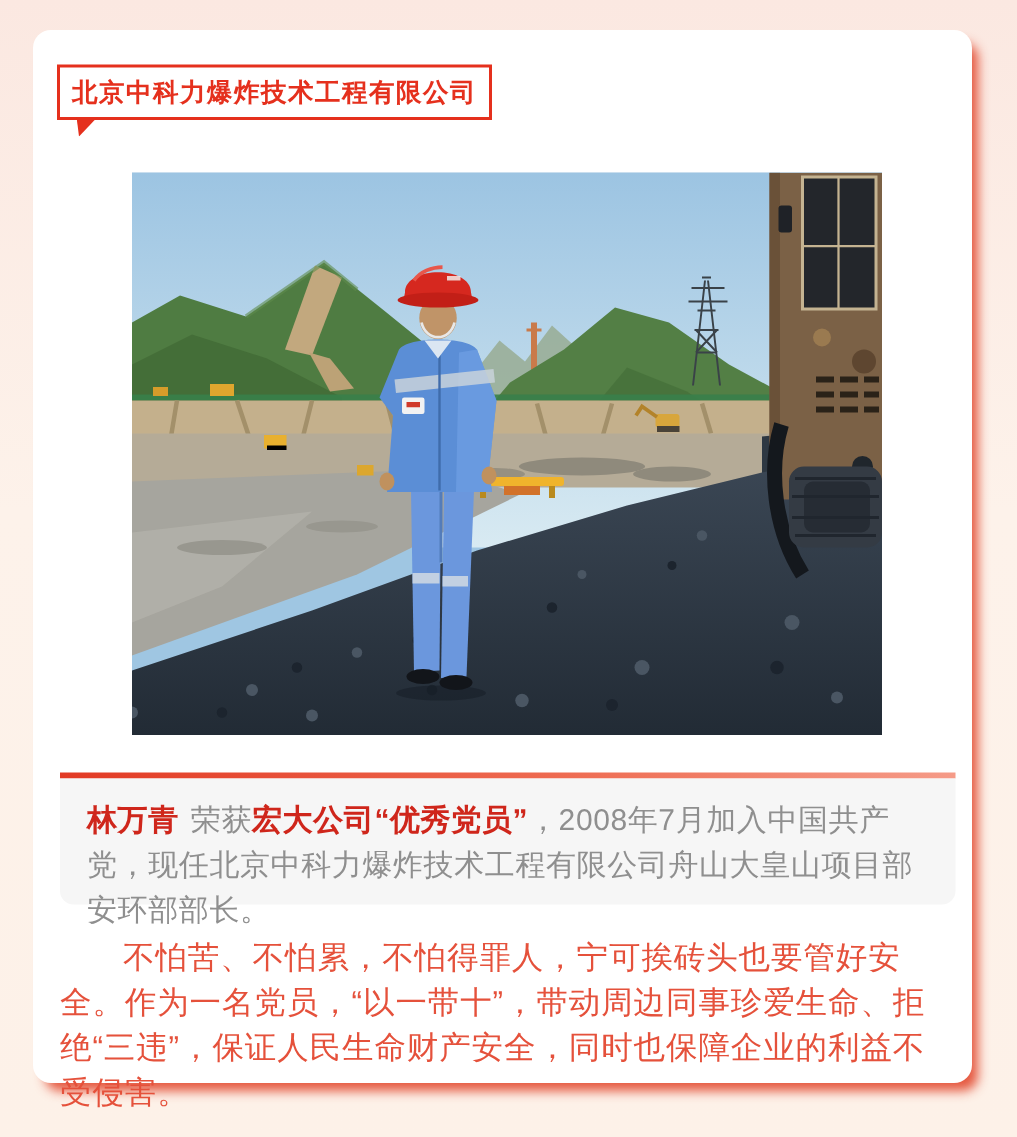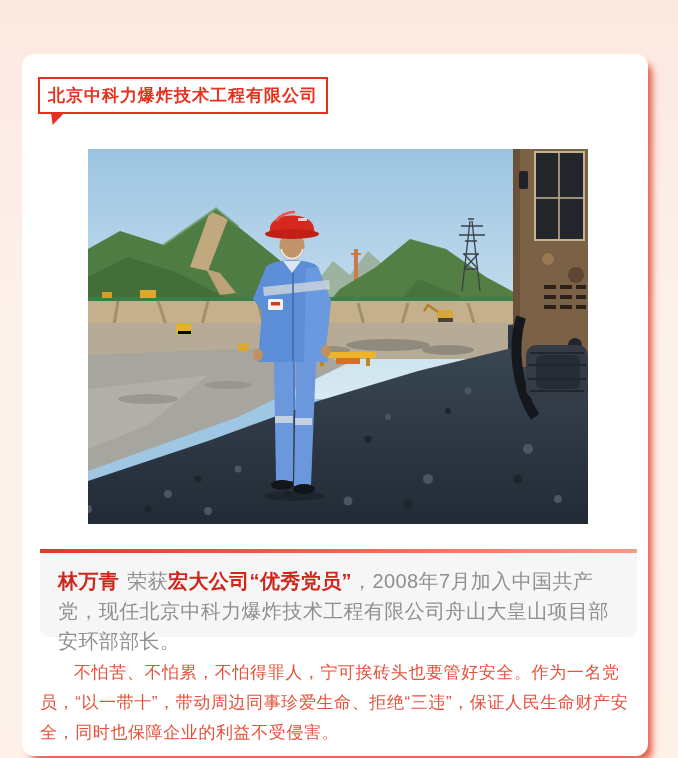--- a/index.html
+++ b/index.html
@@ -7,21 +7,20 @@
   body {
     font-family: "Liberation Sans", sans-serif;
     width:678px; height:758px;
     background: linear-gradient(180deg, #fbe8e1 0%, #fdf2ea 45%, #fdf1e8 100%);
     position:relative; overflow:hidden;
   }
   .card {
     position:absolute; left:22px; top:20px; width:626px; height:702px;
     background:#ffffff; border-radius:12px;
     box-shadow: 6px 7px 7px -2px rgba(224,62,35,0.85);
-    margin-top: 34px;
   }
   
   .badge {
     position:absolute; left:16px; top:23px; width:290px; height:37px;
     border:2px solid #e5301d; background:#ffffff;
     display:flex; align-items:center; justify-content:center;
   }
   .badge-label {
     color:#e5301d; font-weight:bold; font-size:17px; letter-spacing:1px;
     white-space:nowrap;
@@ -47,21 +46,21 @@
     background:#f6f6f6; border-radius:0 0 9px 9px;
     padding:13px 18px 0 18px;
     font-size:20px; line-height:30px; color:#8f8f8f;
     letter-spacing:0.4px;
   }
   .info-name { color:#cf261b; font-weight:bold; margin-right:8px; }
   .info-award { color:#cf261b; font-weight:bold; }
   
   .quote {
     position:absolute; left:18px; top:604px; width:592px;
-    color:#e5513b; font-size:17px; line-height:30px;
+    color:#e5513b; font-size:21px; line-height:30px;
     text-indent:2em; letter-spacing:0.6px;
   }
 </style>
 </head>
 <body>
 
 <div class="card">
 
   <div class="badge">
     <span class="badge-label">北京中科力爆炸技术工程有限公司</span>

